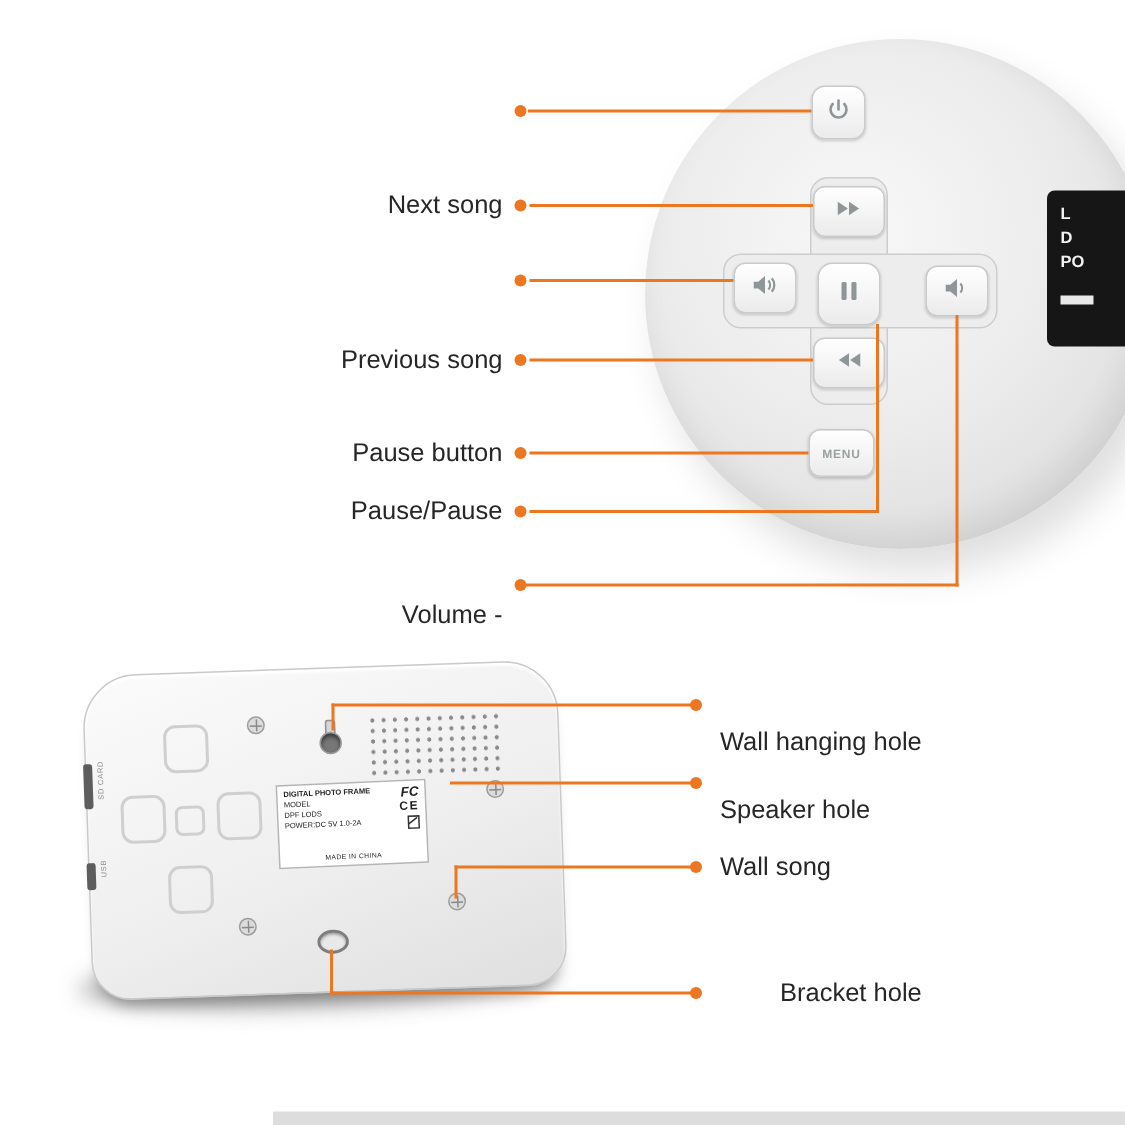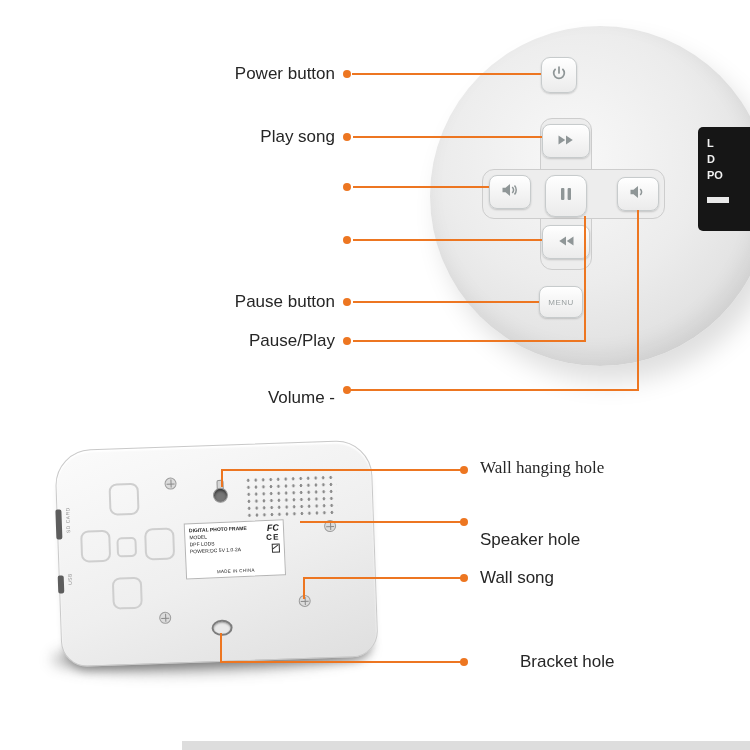--- a/index.html
+++ b/index.html
@@ -14,21 +14,21 @@
     box-shadow:10px 16px 26px rgba(0,0,0,0.13), inset -6px -10px 22px rgba(0,0,0,0.07);
   }
   .recess{position:absolute;background:#ededed;border:1px solid #cdcdcd;border-radius:12px;}
   .recess-h{left:482px;top:169px;width:181px;height:48px;}
   .recess-v{left:540px;top:118px;width:50px;height:150px;}
   .hwbtn{
     position:absolute;display:flex;align-items:center;justify-content:center;
     background:linear-gradient(#ffffff,#ebebeb);border:1px solid #c7cbcc;border-radius:8px;
     box-shadow:0 1px 2px rgba(0,0,0,0.18), inset 0 1px 0 #fff;
   }
-  .menu-text{font-size:8px;letter-spacing:.5px;font-weight:normal;color:#9aa0a1;text-align:center;}
+  .menu-text{font-size:8px;letter-spacing:.5px;font-weight:bold;color:#9aa0a1;text-align:center;}
   .spec-label{
     position:absolute;left:698px;top:127px;width:52px;height:104px;background:#161616;
     border-radius:5px 0 0 5px;color:#f2f2f2;font-size:11px;font-weight:bold;
     padding:8px 0 0 9px;box-sizing:border-box;line-height:16px;
   }
   .spec-bar{width:22px;height:6px;background:#e9e9e9;margin-top:14px;}
   
   .lbl{position:absolute;height:22px;line-height:22px;font-size:17px;white-space:nowrap;}
   .lbl-r{width:245px;left:90px;text-align:right;}
   .lbl-l{left:480px;text-align:left;}
@@ -148,25 +148,25 @@
     <span class="menu-text">MENU</span>
   </div>
 
   <div class="spec-label">
     <div>L</div>
     <div>D</div>
     <div>PO</div>
     <div class="spec-bar"></div>
   </div>
 
-  <div class="lbl lbl-r" style="top:63px;">Power button</div>
-  <div class="lbl lbl-r" style="top:126px;">Play song</div>
+  <div class="lbl lbl-r" style="top:126px;">Next song</div>
+  <div class="lbl lbl-r" style="top:229px;">Previous song</div>
   <div class="lbl lbl-r" style="top:291px;">Pause button</div>
-  <div class="lbl lbl-r" style="top:330px;">Pause/Play</div>
-  <div class="lbl lbl-r" style="top:387px;">Volume -</div>
+  <div class="lbl lbl-r" style="top:330px;">Pause/Pause</div>
+  <div class="lbl lbl-r" style="top:399px;">Volume -</div>
 
   <div class="dot" style="left:343px;top:70px;"></div>
   <div class="dot" style="left:343px;top:133px;"></div>
   <div class="dot" style="left:343px;top:183px;"></div>
   <div class="dot" style="left:343px;top:236px;"></div>
   <div class="dot" style="left:343px;top:298px;"></div>
   <div class="dot" style="left:343px;top:337px;"></div>
   <div class="dot" style="left:343px;top:386px;"></div>
 
   <div class="hline" style="left:352px;top:73px;width:189px;"></div>
@@ -212,21 +212,21 @@
     <div class="screw" style="left:98px;top:164px;"></div>
 
     <div class="bracket"></div>
 
     <div class="port" style="top:58px;height:30px;"></div>
     <div class="port-label" style="top:56px;">SD CARD</div>
     <div class="port" style="top:124px;height:18px;"></div>
     <div class="port-label" style="top:122px;">USB</div>
   </div>
 
-  <div class="lbl lbl-l" style="top:457px;font-family:Liberation Serif, serif;">Wall hanging hole</div>
+  <div class="lbl lbl-l" style="top:484px;">Wall hanging hole</div>
   <div class="lbl lbl-l" style="top:529px;">Speaker hole</div>
   <div class="lbl lbl-l" style="top:567px;">Wall song</div>
   <div class="lbl lbl-l" style="top:651px;margin-left:40px;">Bracket hole</div>
 
   <div class="dot" style="left:460px;top:466px;"></div>
   <div class="dot" style="left:460px;top:518px;"></div>
   <div class="dot" style="left:460px;top:574px;"></div>
   <div class="dot" style="left:460px;top:658px;"></div>
 
   <div class="vline" style="left:221px;top:469px;height:18px;"></div>

